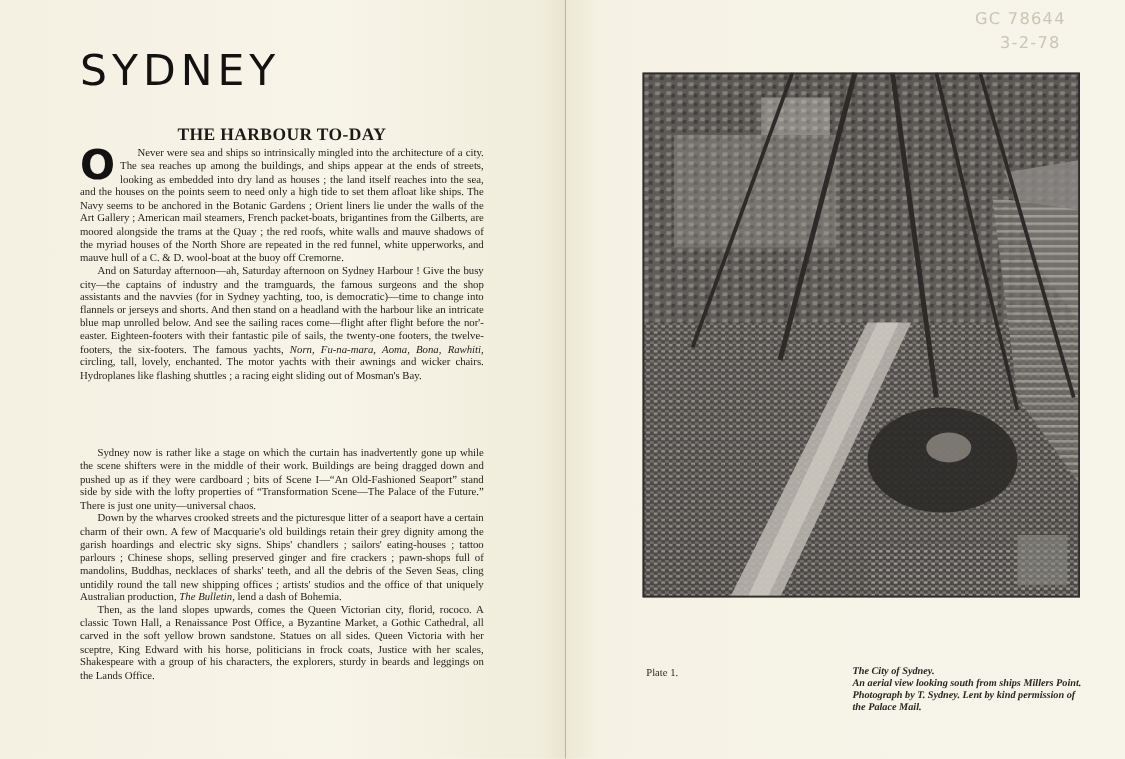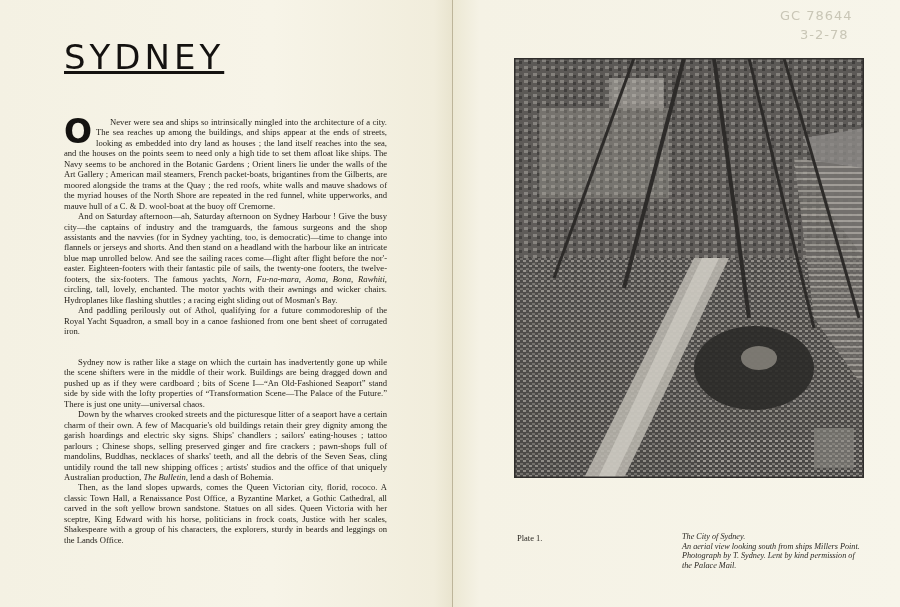--- a/index.html
+++ b/index.html
@@ -21,21 +21,21 @@
   .spine {
     position: absolute; left: 452px; top: 0; width: 1px; height: 607px;
     background: #bdb59a;
   }
 
   
   .title {
     position: absolute; left: 64px; top: 40px;
     font-family: "DejaVu Sans", "Liberation Sans", sans-serif;
     font-size: 34px; letter-spacing: 4px; font-weight: normal; color: #141210;
-    margin: 0; line-height: 1; text-decoration: underline;
+    margin: 0; line-height: 1;
   }
   .byline {
     position: absolute; left: 65px; top: 84px;
     font-size: 13px; color: #1c1a16;
   }
   .section-heading {
     position: absolute; left: 64px; width: 323px; text-align: center;
     font-size: 14px; letter-spacing: 0.3px; color: #1c1a16; margin: 0;
   }
   .sh1 { top: 101px; }
@@ -72,40 +72,40 @@
     overflow: hidden; background: #5a5754;
   }
   .photo svg { display: block; }
 
   .plate-label {
     position: absolute; left: 517px; top: 533px;
     font-size: 8.5px; color: #2a2722;
   }
   .caption {
     position: absolute; left: 682px; top: 532px; width: 210px;
-    font-style: italic; font-size: 8.2px; line-height: 9.6px; color: #2a2722;
+    font-style: italic; font-size: 8.2px; line-height: 9.6px; color: #2a2722; font-weight: bold;
   }
   .caption div { white-space: nowrap; }
 </style>
 </head>
 <body>
 
 <div class="spread">
 
   <div class="page-left"></div>
   <div class="spine"></div>
 
   <h1 class="title">SYDNEY</h1>
 
+  <h2 class="section-heading sh1">THE HARBOUR TO-DAY</h2>
 
   <div class="body-text bt1">
     <p class="first"><span class="dropcap">O</span></p>
     <p>Never were sea and ships so intrinsically mingled into the architecture of a city. The sea reaches up among the buildings, and ships appear at the ends of streets, looking as embedded into dry land as houses ; the land itself reaches into the sea, and the houses on the points seem to need only a high tide to set them afloat like ships. The Navy seems to be anchored in the Botanic Gardens ; Orient liners lie under the walls of the Art Gallery ; American mail steamers, French packet-boats, brigantines from the Gilberts, are moored alongside the trams at the Quay ; the red roofs, white walls and mauve shadows of the myriad houses of the North Shore are repeated in the red funnel, white upperworks, and mauve hull of a C. &amp; D. wool-boat at the buoy off Cremorne.</p>
     <p><span>And on Saturday afternoon—ah, Saturday afternoon on Sydney Harbour ! Give the busy city—the captains of industry and the tramguards, the famous surgeons and the shop assistants and the navvies (for in Sydney yachting, too, is democratic)—time to change into flannels or jerseys and shorts. And then stand on a headland with the harbour like an intricate blue map unrolled below. And see the sailing races come—flight after flight before the nor'-easter. Eighteen-footers with their fantastic pile of sails, the twenty-one footers, the twelve-footers, the six-footers. The famous yachts,</span> <em>Norn, Fu-na-mara, Aoma, Bona, Rawhiti,</em> <span>circling, tall, lovely, enchanted. The motor yachts with their awnings and wicker chairs. Hydroplanes like flashing shuttles ; a racing eight sliding out of Mosman's Bay.</span></p>
-    <p>And paddling perilously out of Athol, qualifying for a future commodoreship of the Royal Yacht Squadron, a small boy in a canoe fashioned from one bent sheet of corrugated iron.</p>
   </div>
 
 
   <div class="body-text bt2">
     <p>Sydney now is rather like a stage on which the curtain has inadvertently gone up while the scene shifters were in the middle of their work. Buildings are being dragged down and pushed up as if they were cardboard ; bits of Scene I—“An Old-Fashioned Seaport” stand side by side with the lofty properties of “Transformation Scene—The Palace of the Future.” There is just one unity—universal chaos.</p>
     <p><span>Down by the wharves crooked streets and the picturesque litter of a seaport have a certain charm of their own. A few of Macquarie's old buildings retain their grey dignity among the garish hoardings and electric sky signs. Ships' chandlers ; sailors' eating-houses ; tattoo parlours ; Chinese shops, selling preserved ginger and fire crackers ; pawn-shops full of mandolins, Buddhas, necklaces of sharks' teeth, and all the debris of the Seven Seas, cling untidily round the tall new shipping offices ; artists' studios and the office of that uniquely Australian production,</span> <em>The Bulletin,</em> <span>lend a dash of Bohemia.</span></p>
     <p>Then, as the land slopes upwards, comes the Queen Victorian city, florid, rococo. A classic Town Hall, a Renaissance Post Office, a Byzantine Market, a Gothic Cathedral, all carved in the soft yellow brown sandstone. Statues on all sides. Queen Victoria with her sceptre, King Edward with his horse, politicians in frock coats, Justice with her scales, Shakespeare with a group of his characters, the explorers, sturdy in beards and leggings on the Lands Office.</p>
   </div>
 
   <div class="page-right"></div>

